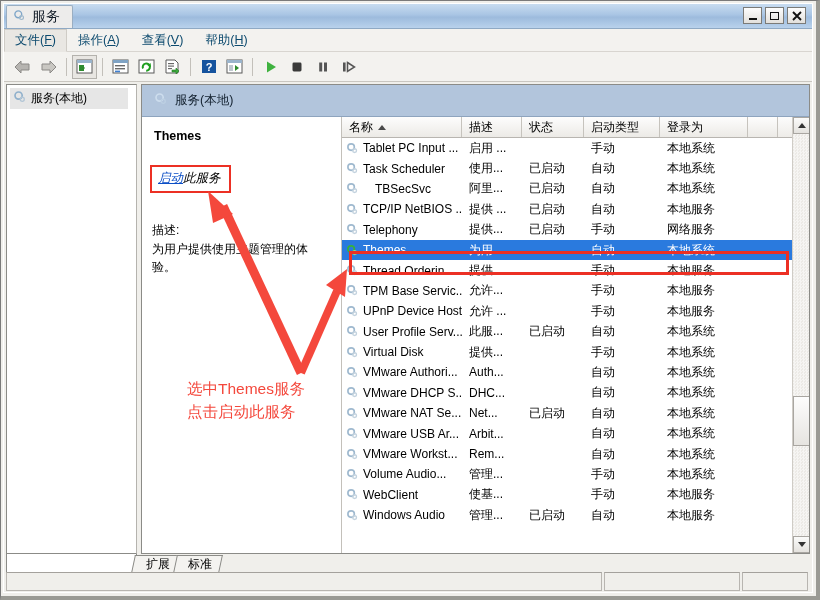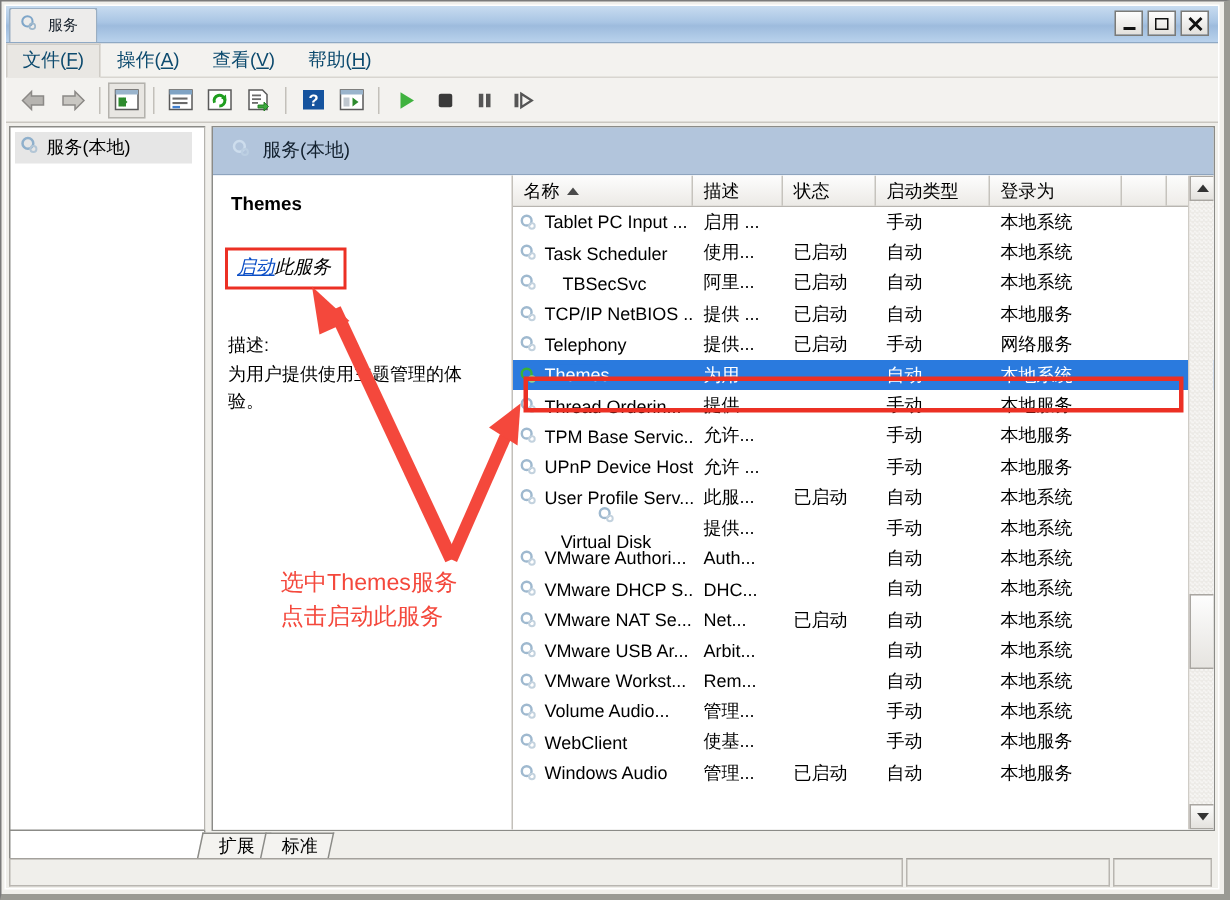--- a/index.html
+++ b/index.html
@@ -38,21 +38,21 @@
   #title-tab {
     margin-left: 2px;
     height: 23px;
     padding: 0 12px 0 6px;
     display: flex; align-items: center; gap: 6px;
     background: #edeceb;
     border: 1px solid #9aaec2;
     border-bottom: none;
     border-radius: 2px 2px 0 0;
   }
-  #title-text { font-size: 10px; color: #16202b; }
+  #title-text { font-size: 14px; color: #16202b; }
   .win-btns { position: absolute; right: 6px; top: 3px; display: flex; gap: 3px; }
   .win-btn {
     width: 19px; height: 17px;
     background: linear-gradient(to bottom, #fdfdfd, #e2e0dc);
     border: 1px solid #7b7b78;
     display: flex; align-items: center; justify-content: center;
     font-size: 11px; color: #111; line-height: 1;
   }
 
   
@@ -615,21 +615,21 @@
                     </svg>
                   </span>
                   <span class="nm">User Profile Serv...</span>
                 </div>
                 <div class="cell" style="width: 60px;">此服...</div>
                 <div class="cell" style="width: 62px;">已启动</div>
                 <div class="cell" style="width: 76px;">自动</div>
                 <div class="cell" style="width: 88px;">本地系统</div>
               </div>
               <div class="row">
-                <div class="cell c-name" style="width: 120px; flex-direction: column;">
+                <div class="cell c-name" style="width: 120px;">
                   <span class="gear">
                     <svg width="13" height="13" viewBox="0 0 16 16">
                       <circle cx="6.3" cy="6.3" r="4" fill="none" stroke="#9fb9cf" stroke-width="2"></circle>
                       <circle cx="10.6" cy="10.6" r="2.3" fill="none" stroke="#c3d2de" stroke-width="1.6"></circle>
                     </svg>
                   </span>
                   <span class="nm">Virtual Disk</span>
                 </div>
                 <div class="cell" style="width: 60px;">提供...</div>
                 <div class="cell" style="width: 62px;"></div>

